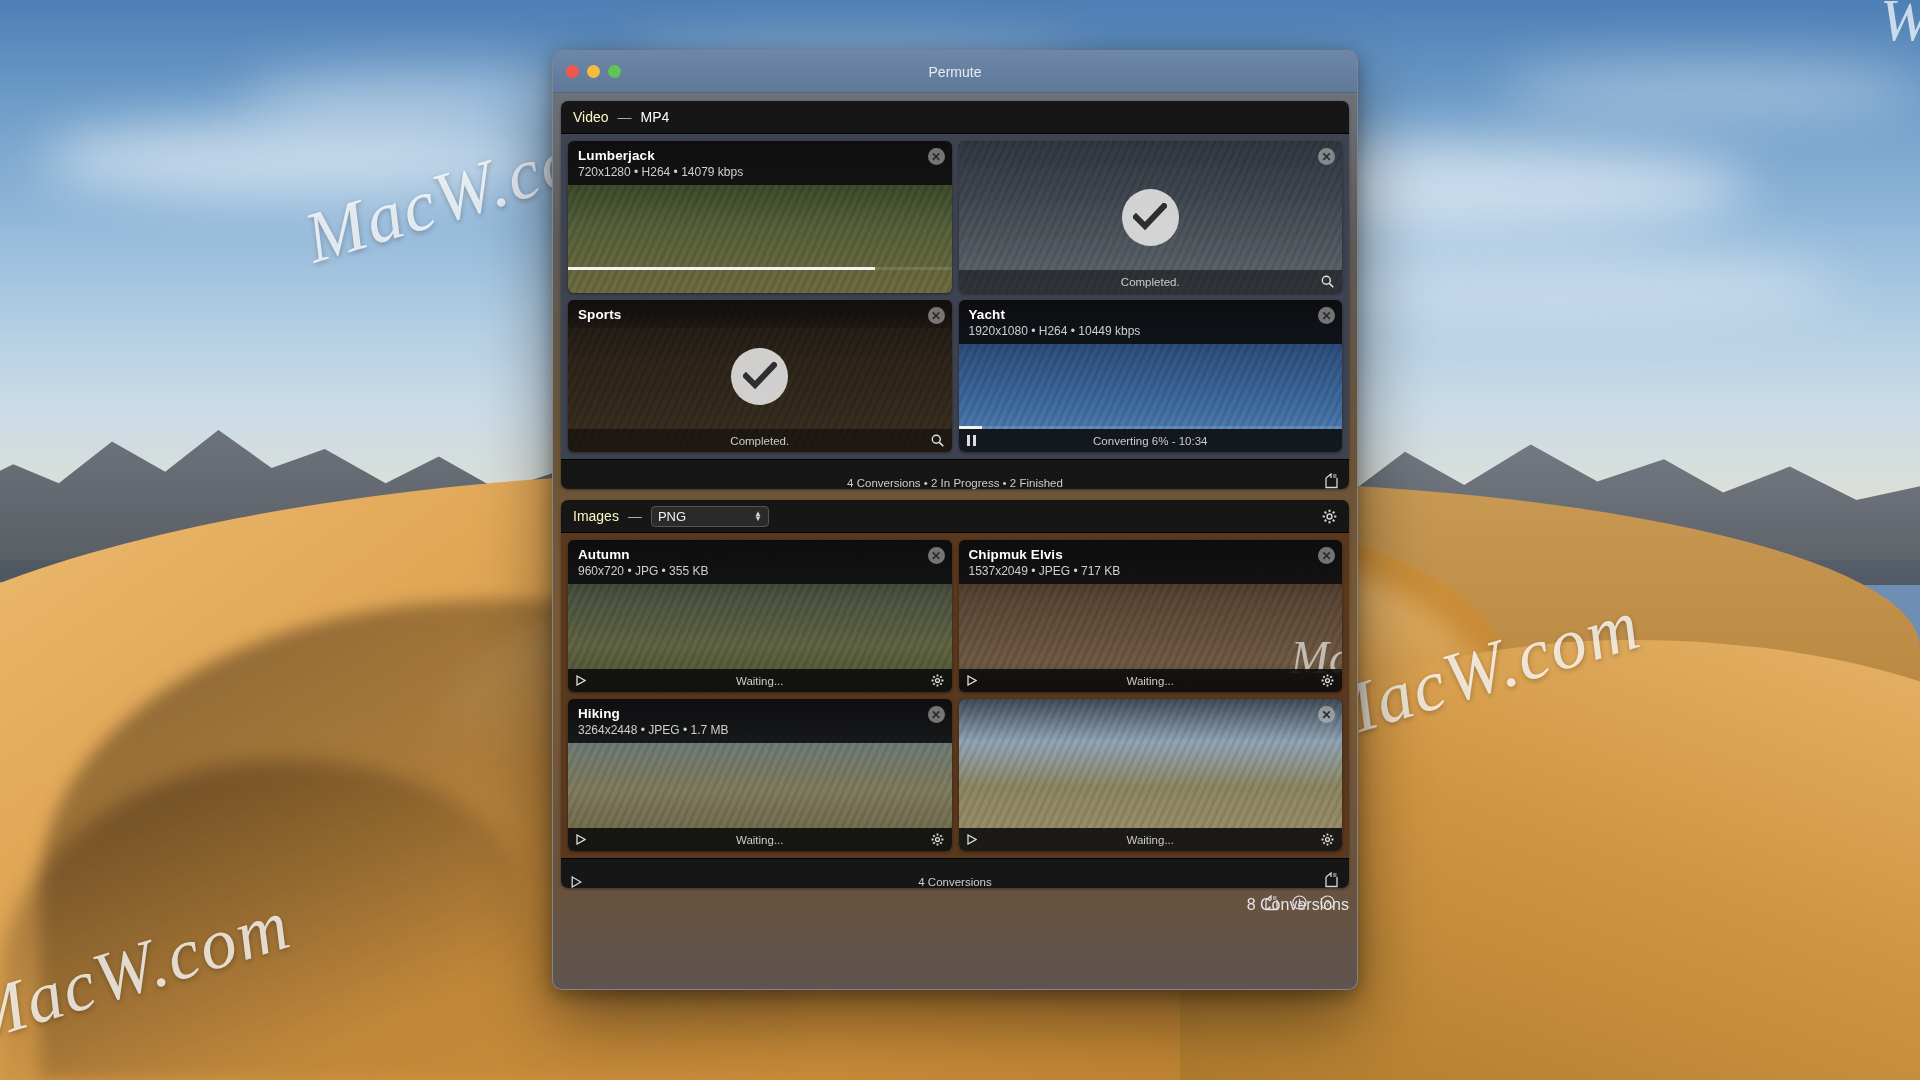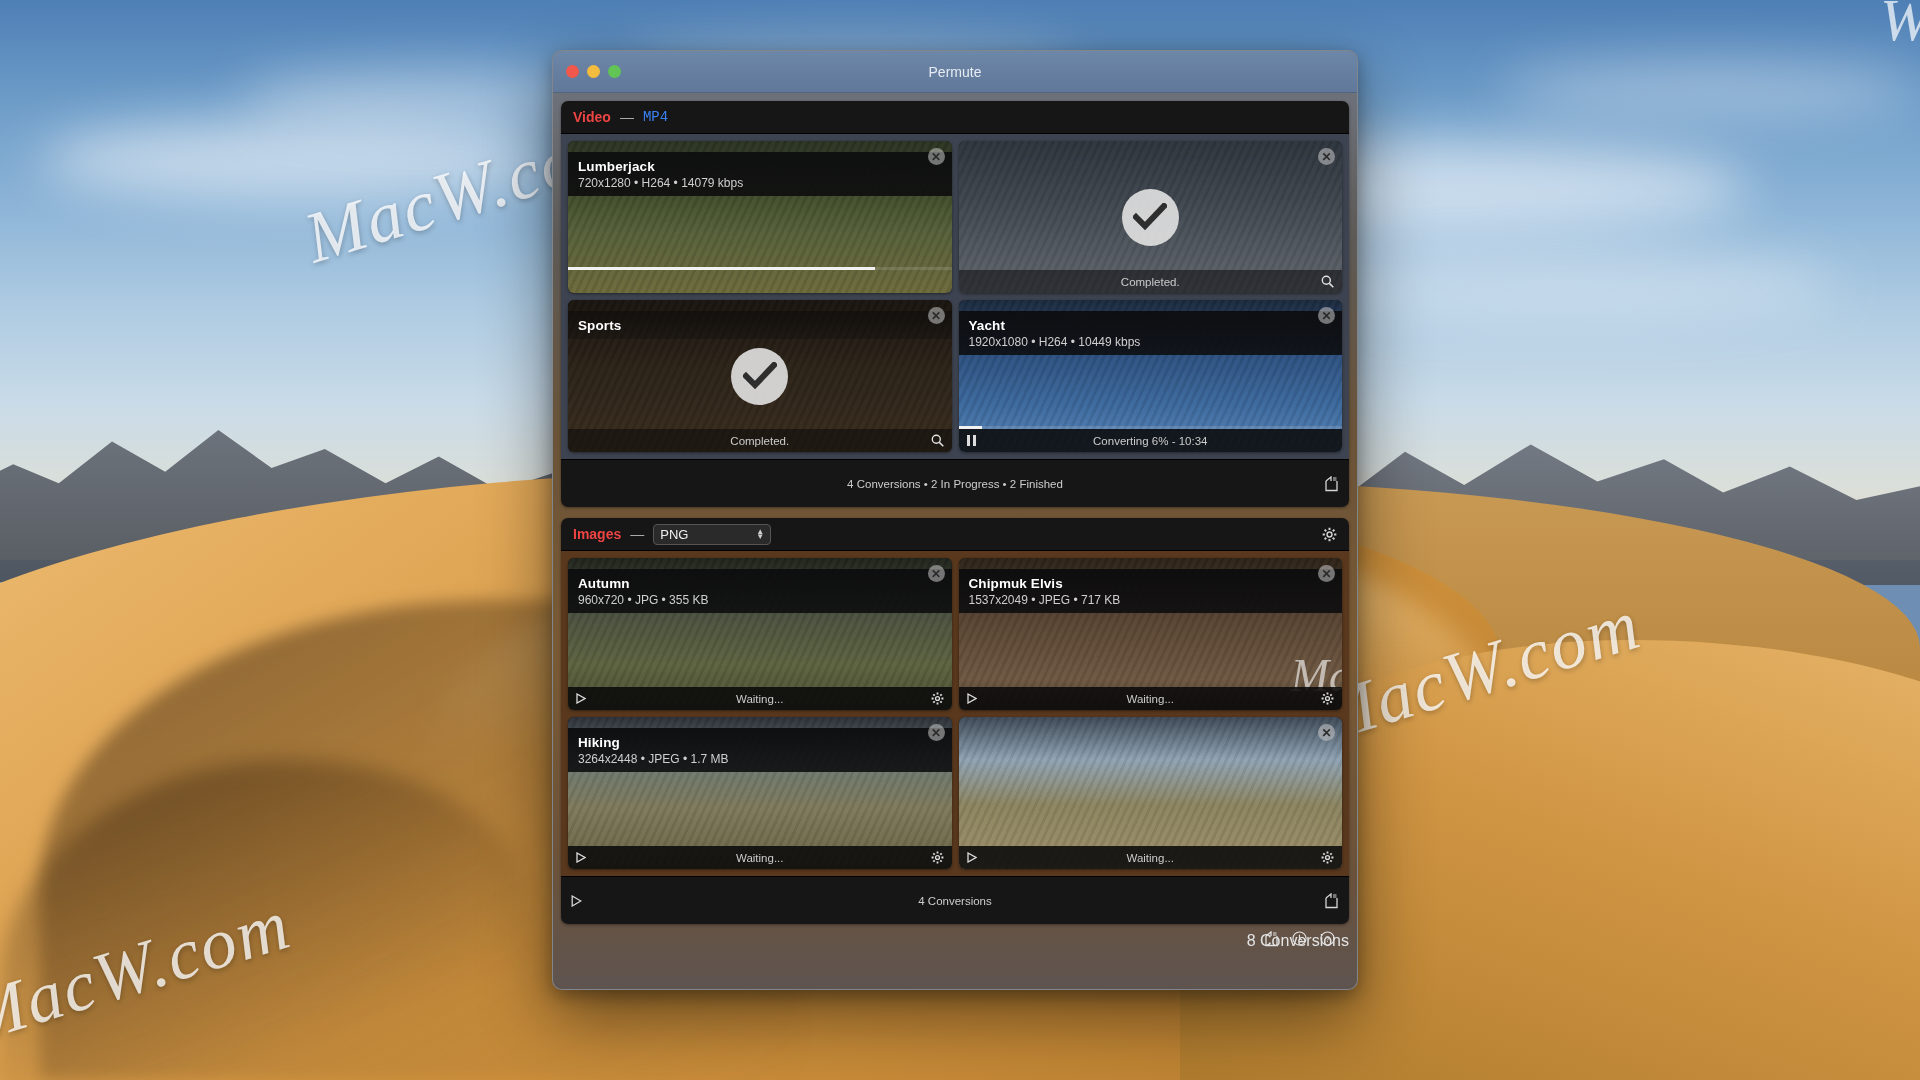--- a/index.html
+++ b/index.html
@@ -130,23 +130,23 @@
   .section {
     border-radius: 7px; overflow: hidden; display: flex; flex-direction: column;
     box-shadow: 0 1px 3px rgba(0,0,0,0.4);
   }
   .section.video { margin-bottom: 11px; }
   .section-header {
     background: #161616; height: 33px; display: flex; align-items: center;
     padding: 0 12px; gap: 9px;
     border-bottom: 1px solid #000;
   }
-  .sec-label { color: #ef4444; font-size: 14px; font-weight: 700; }
+  .sec-label { color: #fef9c3; font-size: 14px; font-weight: 400; }
   .sec-dash  { color: #a9a9a9; font-size: 14px; }
-  .sec-fmt   { color: #3b82f6; font-size: 14px; font-family: Liberation Mono, monospace; }
+  .sec-fmt   { color: #ffffff; font-size: 14px; }
   .fmt-select {
     background: #2a2a2a; border: 1px solid #555; border-radius: 4px;
     height: 21px; min-width: 118px; padding: 0 6px;
     display: flex; align-items: center; justify-content: space-between;
     color: #f0f0f0; font-size: 13px;
   }
   .stepper { display: flex; flex-direction: column; line-height: 5px; color: #cfcfcf; font-size: 8px; }
   .hdr-gear { margin-left: auto; color: #cfcfcf; display: flex; }
 
   .cards {
@@ -159,21 +159,20 @@
   
   .card {
     position: relative; border-radius: 6px; overflow: hidden;
     height: 152px; background: #1b1b1b;
     box-shadow: 0 1px 3px rgba(0,0,0,0.45);
   }
   .card-thumb { position: absolute; inset: 0; }
   .card-top {
     position: relative; z-index: 3; padding: 7px 10px 6px 10px;
     background: linear-gradient(to bottom, rgba(12,12,14,0.93), rgba(12,12,14,0.88));
-    margin-top: 11px;
   }
   .card-title { color: #fff; font-size: 13.5px; font-weight: 700; letter-spacing: .1px; }
   .card-meta  { color: #cfcfcf; font-size: 12px; margin-top: 2px; }
   .close-btn {
     position: absolute; z-index: 5; right: 7px; top: 7px;
     width: 17px; height: 17px; border-radius: 50%;
     background: rgba(200,200,200,0.55); color: #2b2b2b;
     display: flex; align-items: center; justify-content: center;
     font-size: 12px; font-weight: 700; line-height: 1;
   }
@@ -199,21 +198,21 @@
   }
   .done-circle {
     width: 57px; height: 57px; border-radius: 50%;
     background: rgba(226,226,226,0.9);
     display: flex; align-items: center; justify-content: center;
   }
   .shade { position: absolute; inset: 0; background: rgba(0,0,0,0.22); z-index: 2; }
 
   
   .section-footer {
-    background: #161616; height: 48px; display: flex; align-items: center;
+    background: #161616; height: 30px; display: flex; align-items: flex-end;
     padding: 0 10px; position: relative; border-top: 1px solid #000;
   }
   .section-footer .count {
     position: absolute; left: 0; right: 0; text-align: center;
     font-size: 11.5px; color: #cdcdcd;
   }
   .section-footer .ic { color: #d6d6d6; display: flex; z-index: 2; }
   .section-footer .ic.right { margin-left: auto; }
 
   

